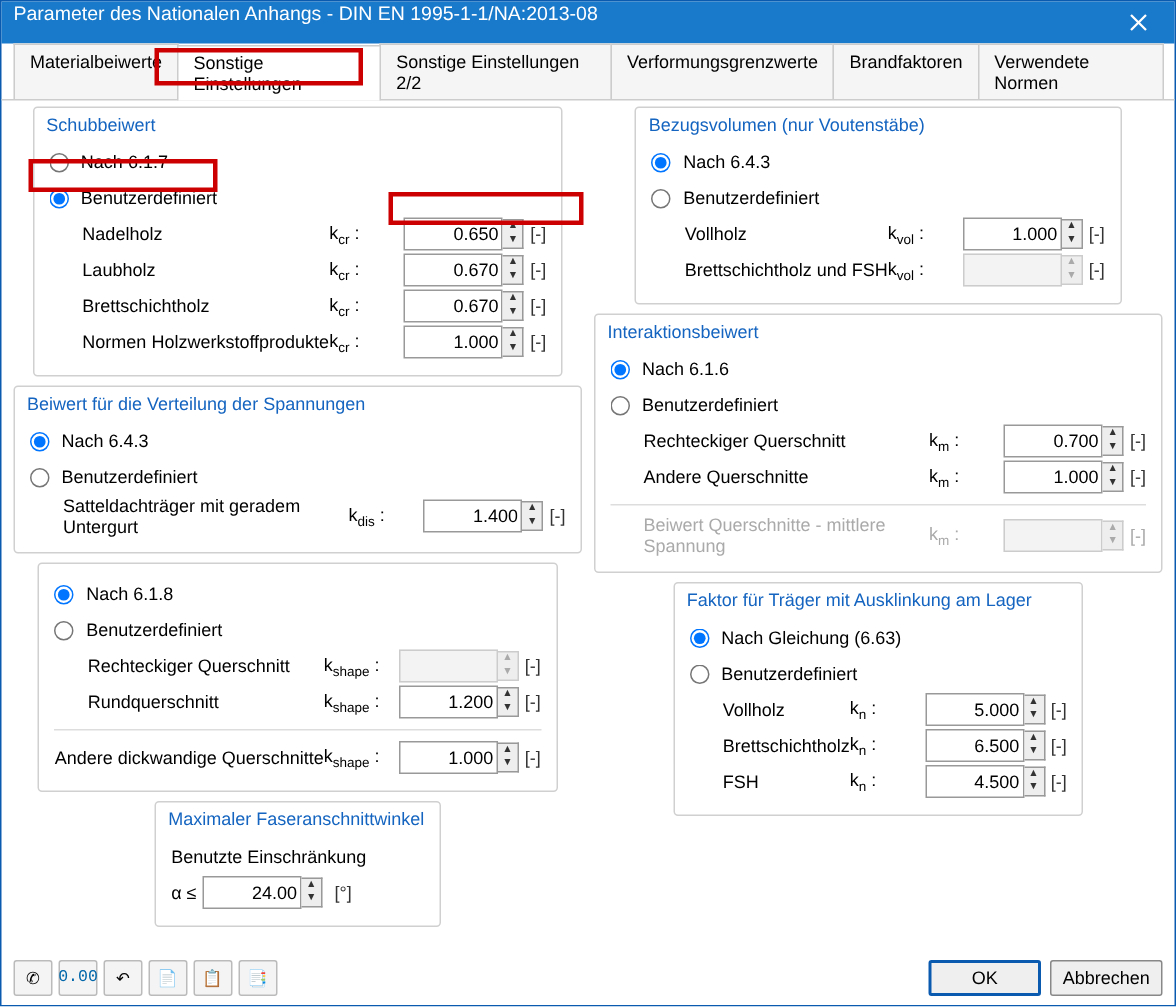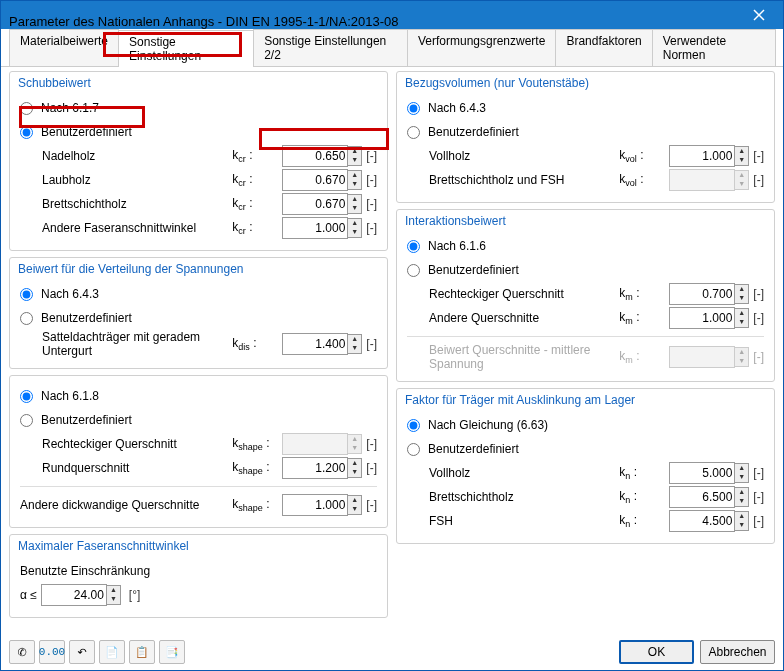--- a/index.html
+++ b/index.html
@@ -1,26 +1,26 @@
 <!DOCTYPE html>
 <html><head>
 <meta charset="utf-8">
 <style>
   * { box-sizing: border-box; font-family: "Segoe UI", Tahoma, sans-serif; font-size: 12px; }
   body { margin: 0; background: #fff; }
   .window { width: 784px; height: 671px; background: #fff; position: relative; border: 1px solid #0a5ab0; }
-  .titlebar { height: 28px; background: #1979ca; color: #000000; display: flex; align-items: flex-end; padding: 0 8px; justify-content: space-between; gap: 34px; }
+  .titlebar { height: 28px; background: #1979ca; color: #ffffff; display: flex; align-items: flex-start; padding: 0 8px; justify-content: space-between; gap: 34px; }
   .titlebar .title { font-size: 13px; }
   .close { width: 32px; height: 100%; display:flex; align-items:center; justify-content:center; color:#fff; cursor:pointer; }
   .close svg { width:12px; height:12px; stroke:#fff; stroke-width:1.5; }
   .tabs { display:flex; border-bottom:1px solid #ccc; padding: 0 8px 0 8px; gap:0; }
   .tab { padding: 4px 10px; border:1px solid #ccc; border-bottom:none; background:#f5f5f5; cursor:pointer; margin-right:-1px; }
   .tab.active { background:#fff; position:relative; top:1px; }
   .content { padding: 4px 8px; display:flex; gap:8px; }
-  .col { flex:1; display:flex; flex-direction:column; gap:6px; }
+  .col { flex:1; display:flex; flex-direction:column; gap:6px;align-items:center; }
   .group { border:1px solid #d0d0d0; border-radius:3px; padding: 8px 10px 10px 10px; position:relative; }
   .group-title { color:#1565c0; font-size:12px; margin:-4px 0 6px -2px; }
   .row { display:flex; align-items:center; min-height:24px; }
   .radio { display:flex; align-items:center; gap:4px; cursor:pointer; }
   .radio input { margin:0 4px 0 0; }
   .indent { padding-left: 22px; }
   .label { flex:1; }
   .sym { width:50px; text-align:left; }
   .sym sub { font-size:9px; }
   .spin { display:flex; align-items:center; }
@@ -115,21 +115,21 @@
           <div class="spin">
               <input value="0.670" style="">
               <div class="arrows">
                 <div>▲</div>
                 <div>▼</div>
               </div>
             </div>
           <span class="unit">[-]</span>
         </div>
         <div class="row indent">
-          <span class="label">Andere Faseranschnittwinkel</span>
+          <span class="label">Normen Holzwerkstoffprodukte</span>
           <span class="sym">k<sub>cr</sub> :</span>
           <div class="spin">
               <input value="1.000" style="">
               <div class="arrows">
                 <div>▲</div>
                 <div>▼</div>
               </div>
             </div>
           <span class="unit">[-]</span>
         </div>

